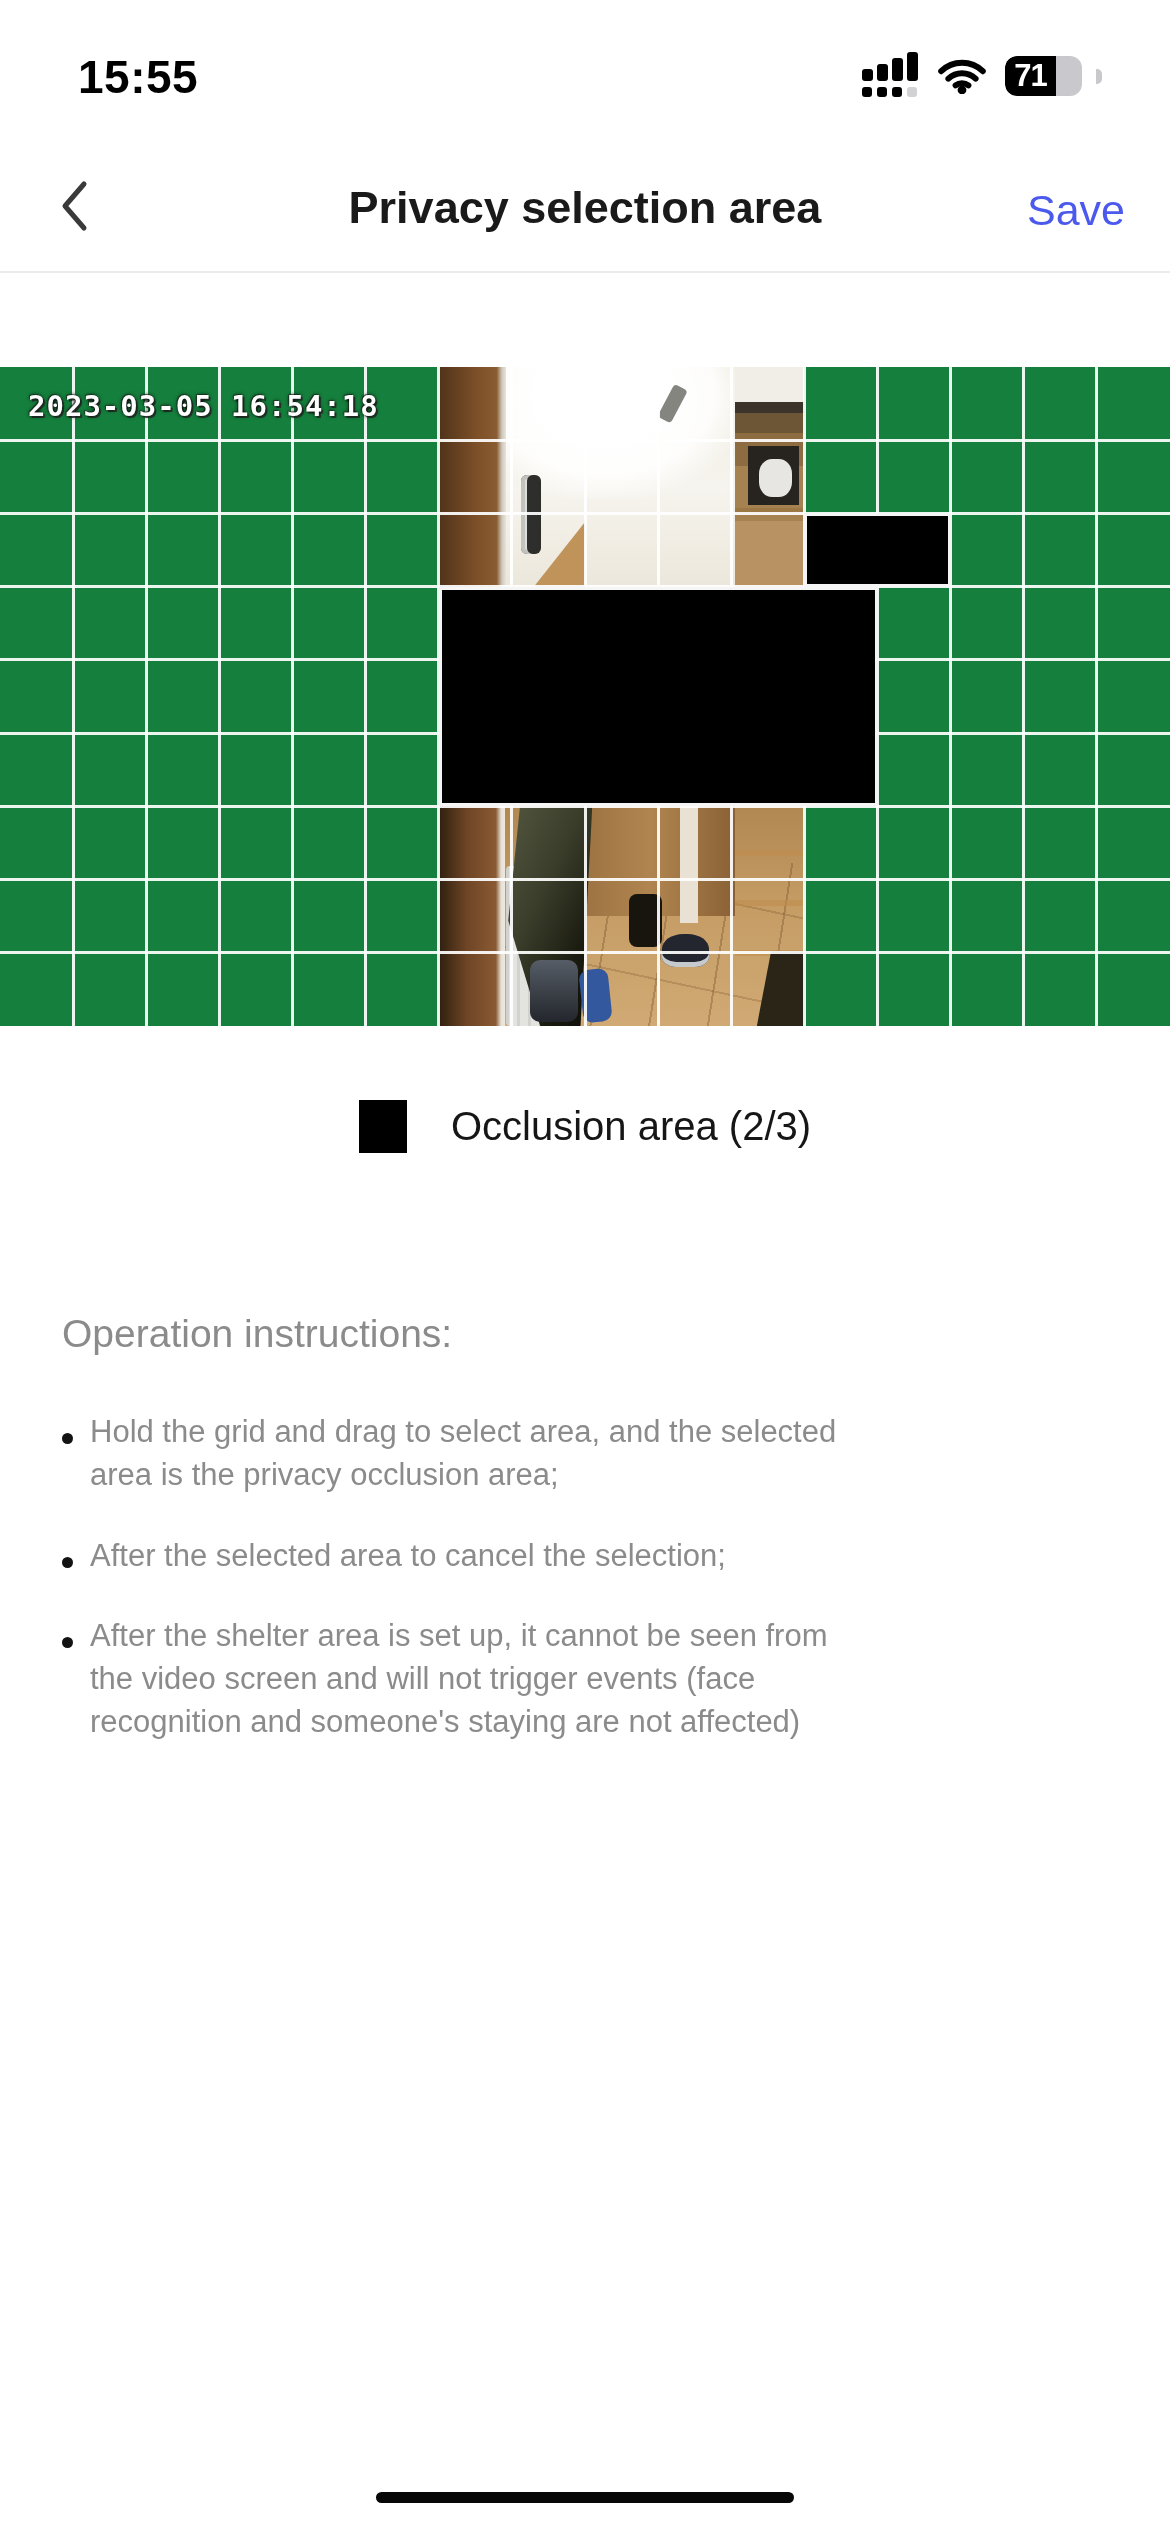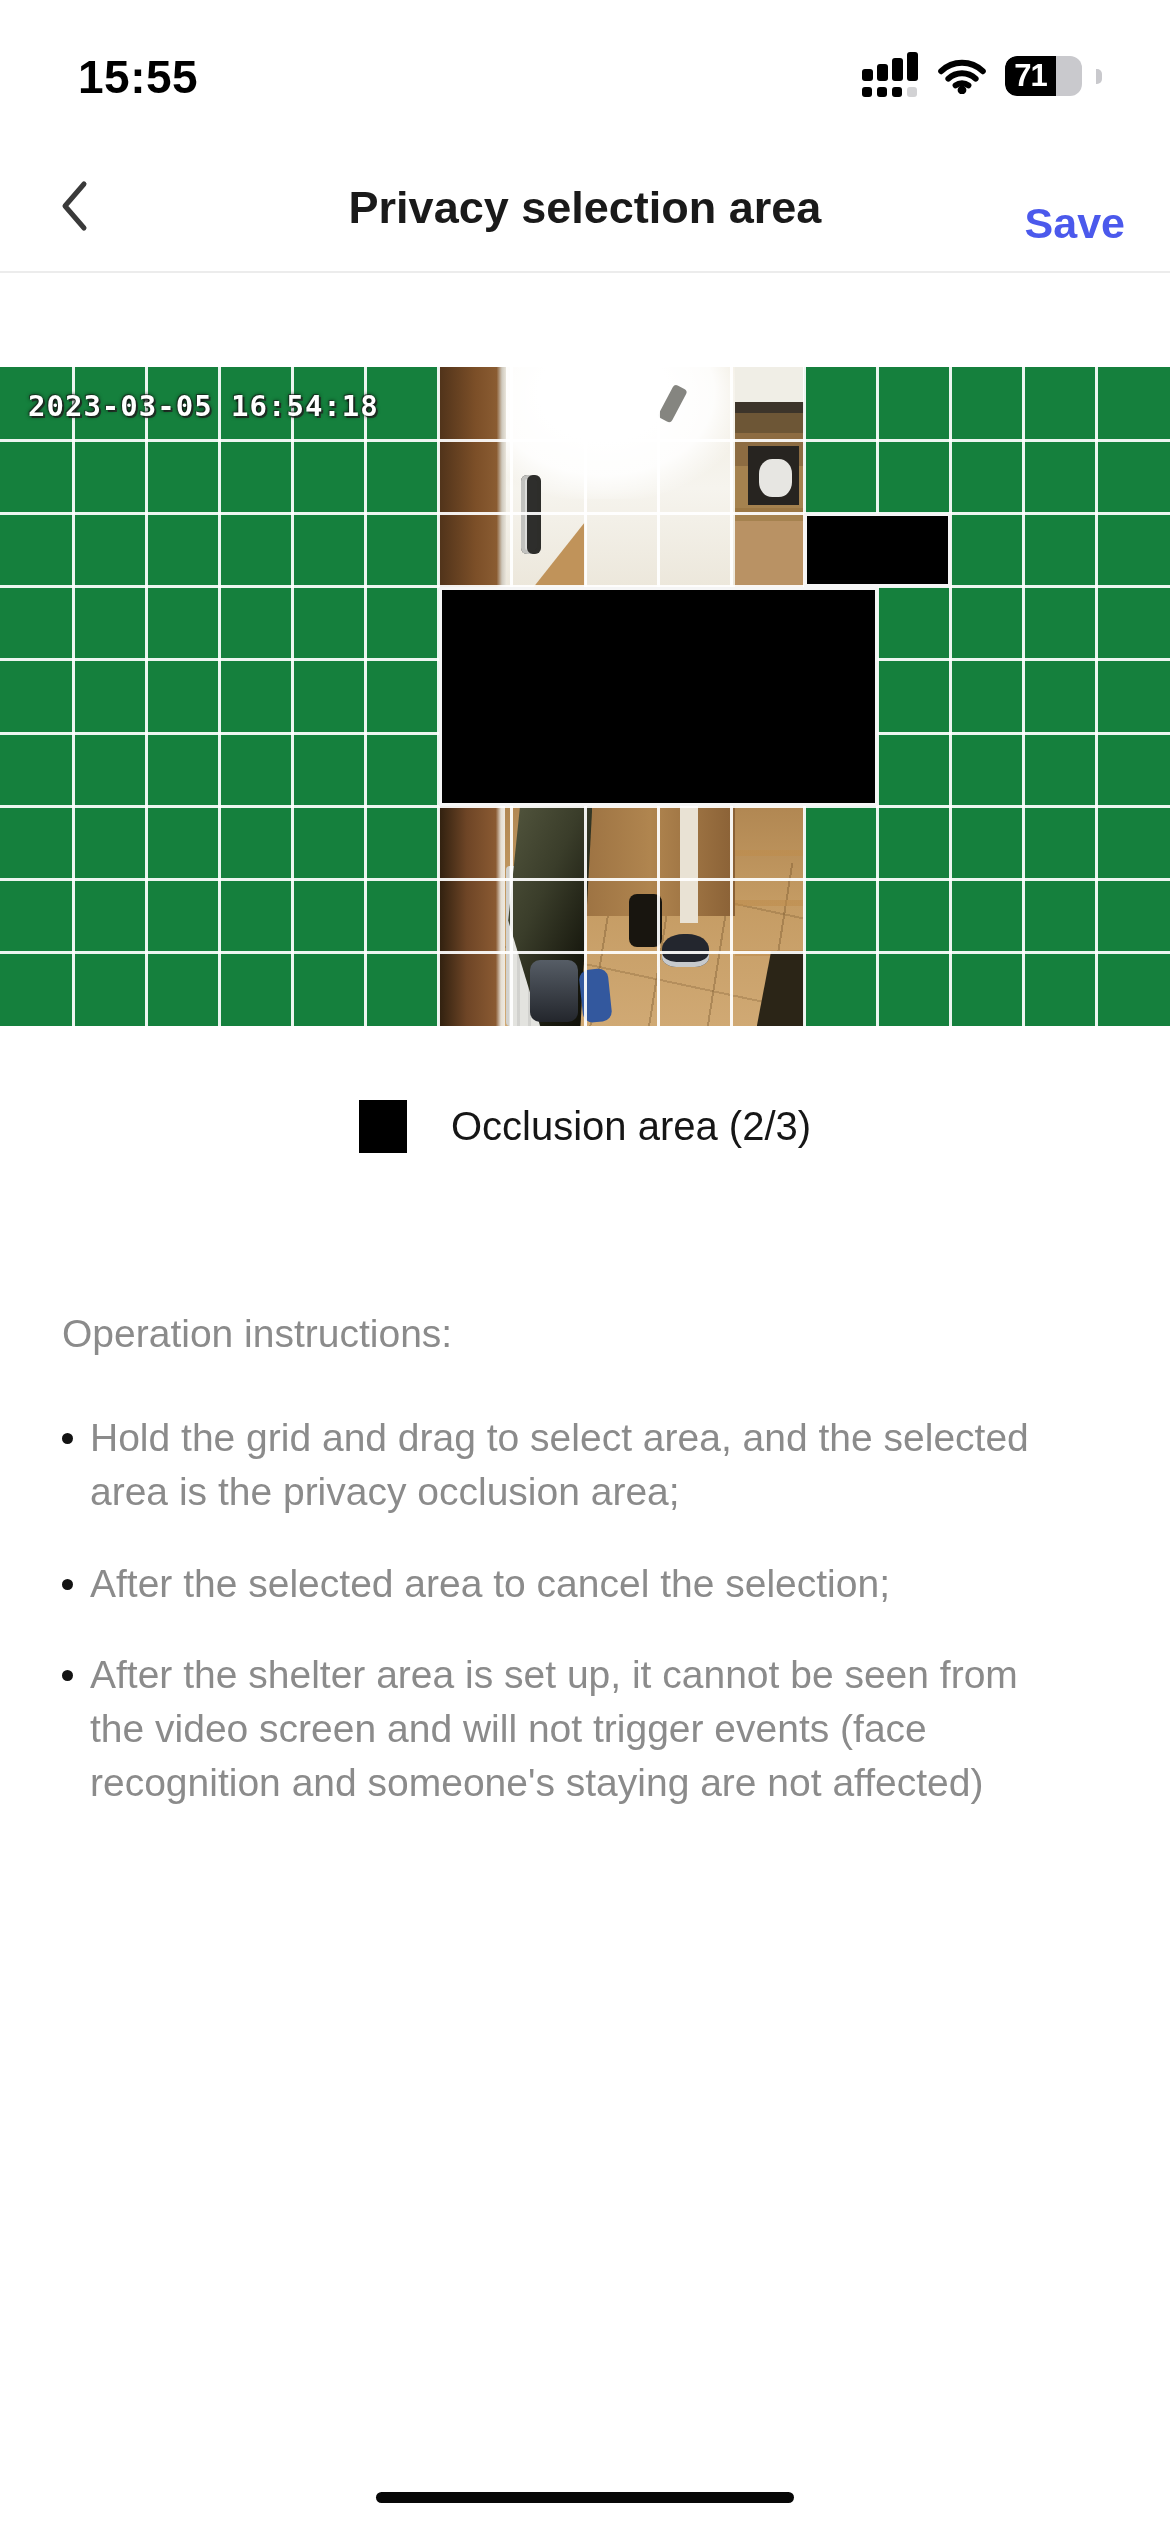--- a/index.html
+++ b/index.html
@@ -33,22 +33,22 @@
   .bat-body { position:relative; width:77px; height:40px; border-radius:12px; background:#c9c9cd; overflow:hidden; }
   .bat-fill { position:absolute; left:0; top:0; bottom:0; background:#000; border-radius:12px 0 0 12px; }
   .bat-label { position:absolute; left:0; top:0; height:100%; display:flex; align-items:center; justify-content:center;
     color:#fff; font-size:31px; font-weight:700; letter-spacing:-1px; }
   .bat-cap { width:6px; height:15px; background:#c9c9cd; border-radius:0 5px 5px 0; margin-left:2px; }
 
   
   .nav-back { position:absolute; left:52px; top:178px; width:44px; height:58px; cursor:pointer; background:none; border:none; }
   .nav-title { position:absolute; left:0; right:0; top:182px; text-align:center;
     font-size:45px; font-weight:700; color:#1a1a1a; }
-  .nav-save { position:absolute; right:45px; top:186px; font-size:43px; font-weight:700;
-    color:#4b59ec; background:none; border:none; cursor:pointer; font-family:inherit;margin-top:13px; }
+  .nav-save { position:absolute; right:45px; top:186px; font-size:43px; font-weight:400;
+    color:#4b59ec; background:none; border:none; cursor:pointer; font-family:inherit; }
   .nav-divider { position:absolute; left:0; top:271px; width:100%; height:2px; background:#ececec; }
 
   
   .video { position:absolute; left:0; top:367px; width:1170px; height:659px; background:#15803d; overflow:hidden; }
   .scene { position:absolute; overflow:hidden; }
   .scene > div { position:absolute; }
 
   
   .st-wall   { inset:0; background:linear-gradient(180deg,#efeadd 0%,#f6f4ee 55%,#ece7db 100%); }
   .st-glow   { left:6%; top:-28%; width:78%; height:88%;
@@ -112,21 +112,21 @@
   .legend-swatch { width:48px; height:53px; background:#000; }
   .legend-label { font-size:40px; color:#161616; }
 
   
   .instructions { position:absolute; left:62px; top:1312px; width:1050px; }
   .instructions-heading { font-size:39px; color:#8b8b8b; margin-bottom:55px; }
   .instruction-list { list-style:none; }
   .instruction-list li { display:flex; margin-bottom:38px; }
   .bullet-dot { flex:0 0 11px; width:11px; height:11px; border-radius:50%; background:#131313;
                 margin-top:22px; margin-right:17px; }
-  .bullet-text { font-size:39px; line-height:1.38; color:#8b8b8b; white-space:pre-line; }
+  .bullet-text { font-size:31px; line-height:1.38; color:#8b8b8b; white-space:pre-line; }
 
   
   .home-indicator { position:absolute; left:50%; top:2492px; transform:translateX(-50%);
     width:418px; height:11px; border-radius:6px; background:#070707; cursor:grab; }
 </style>
 </head>
 <body>
 
 <div class="phone">
 

